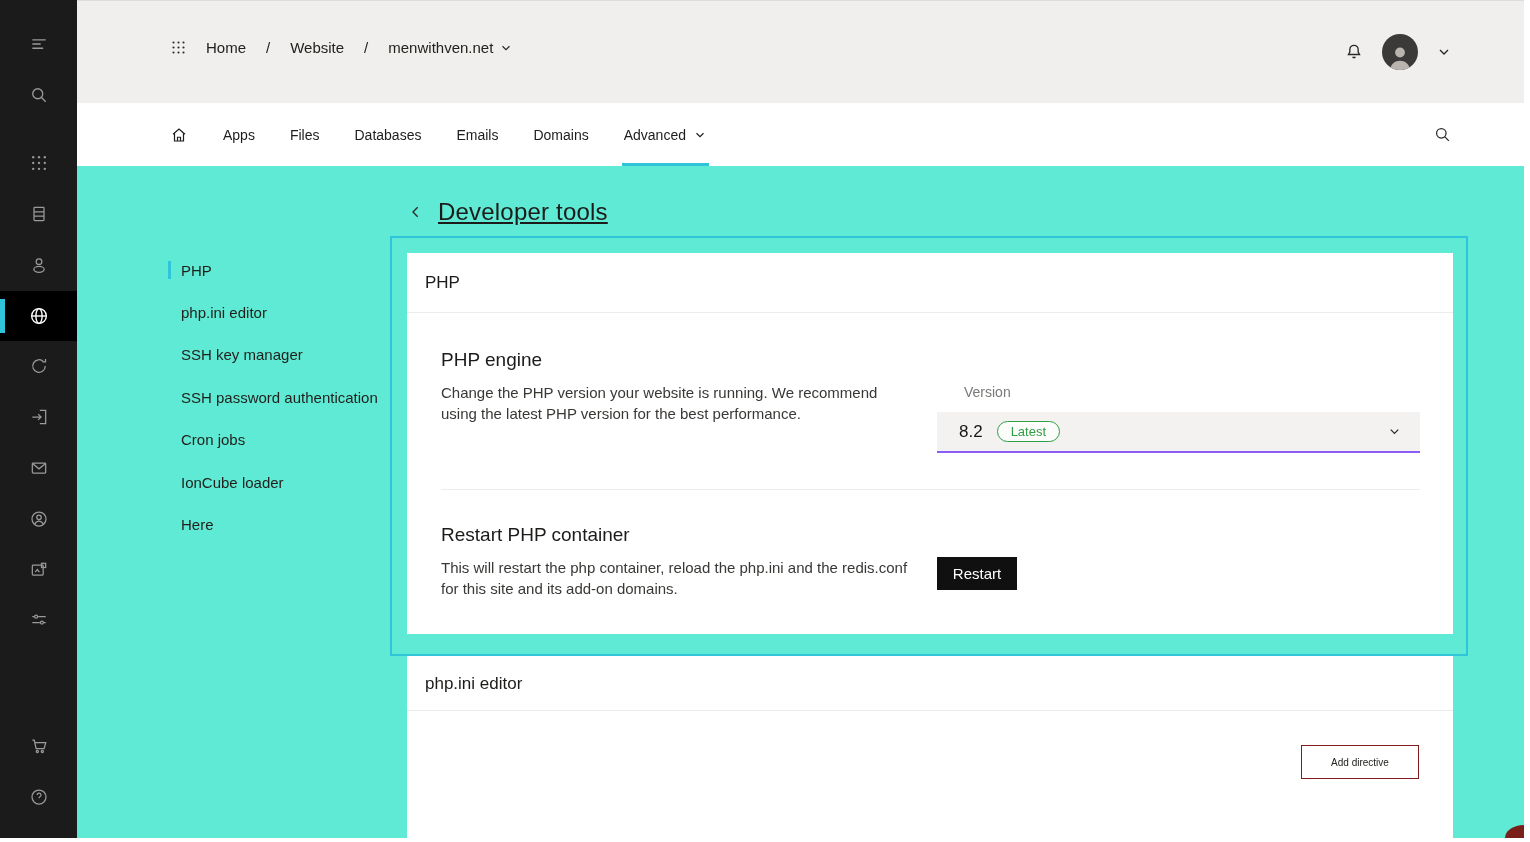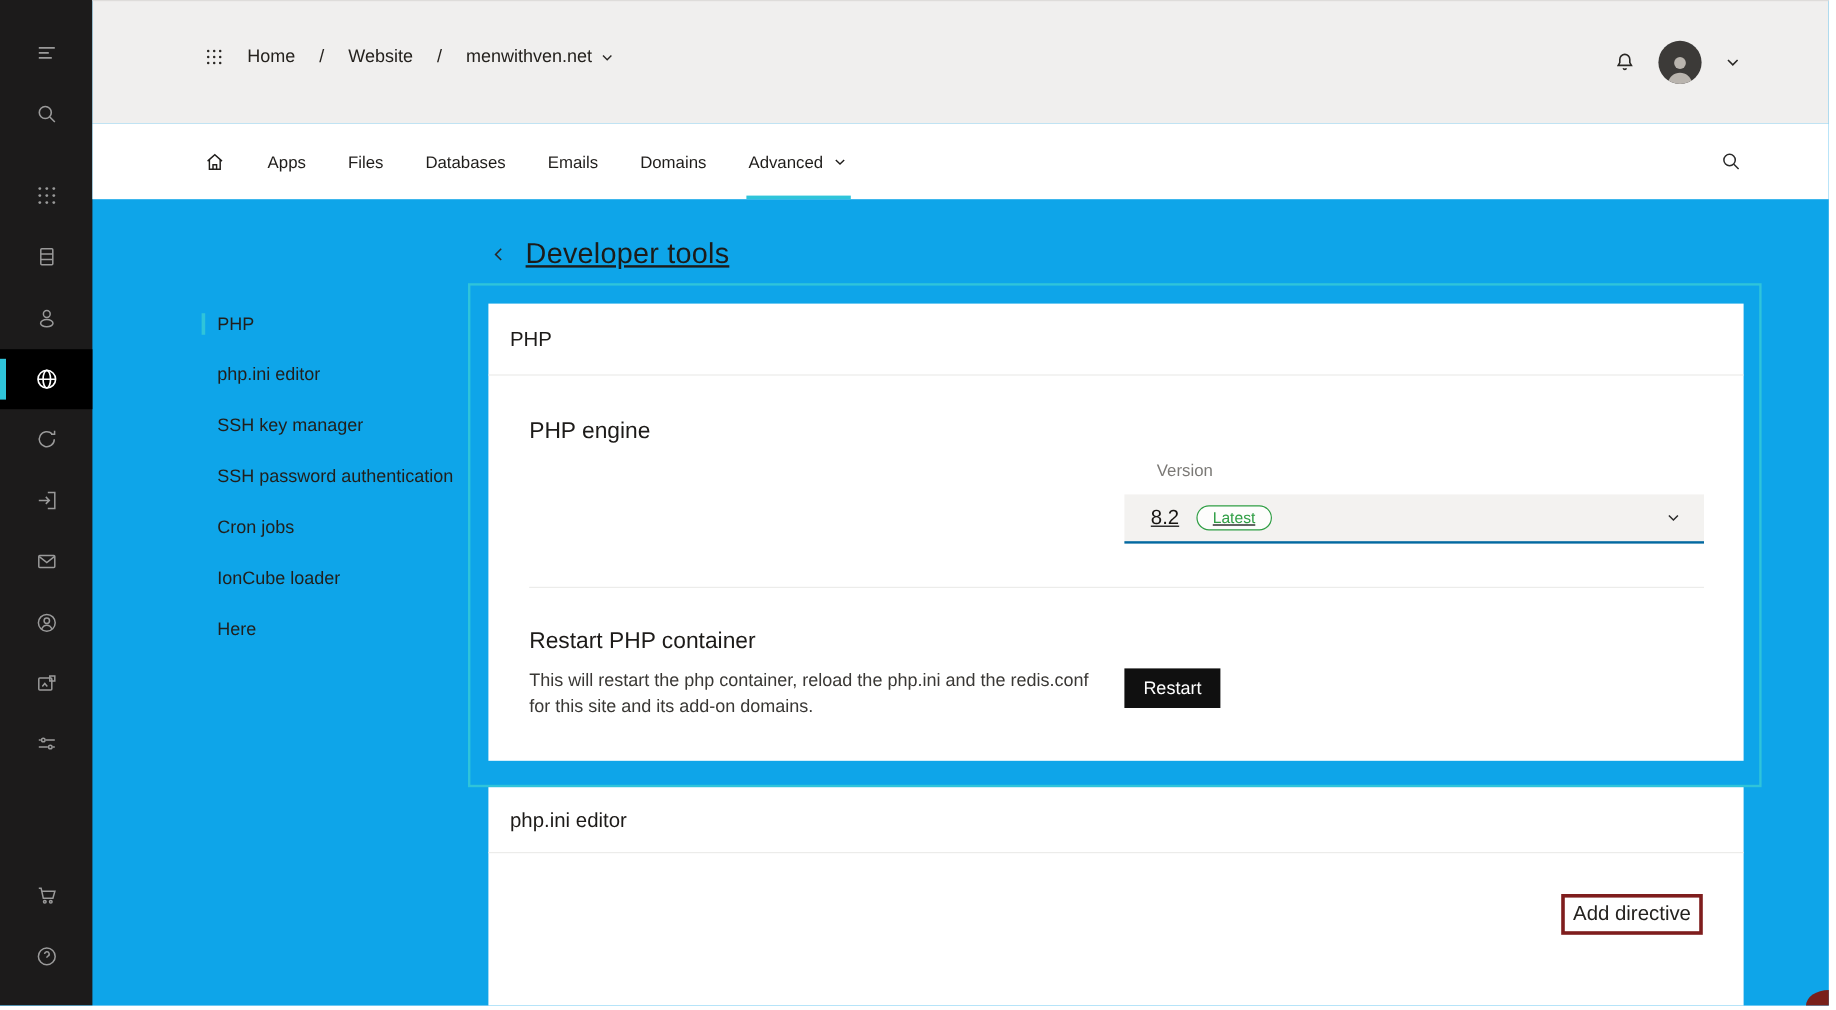--- a/index.html
+++ b/index.html
@@ -1,17 +1,17 @@
 <!DOCTYPE html>
 <html><head>
 <meta charset="utf-8">
 <style>
   * { margin:0; padding:0; box-sizing:border-box; }
   html,body { width:1530px; height:842px; background:#ffffff; font-family:"Liberation Sans", sans-serif; overflow:hidden; }
-  #app { position:absolute; left:0; top:0; width:1524px; height:838px; background:#0ea5e9; overflow:hidden; }
+  #app { position:absolute; left:0; top:0; width:1524px; height:838px; background:#5eead4; overflow:hidden; }
 
   
   .sidebar { position:absolute; left:0; top:0; width:77px; height:838px; background:#1c1b1b; }
   .sb-row { position:absolute; left:0; width:77px; height:50px; display:flex; align-items:center; justify-content:center; color:#9a9a9a; cursor:pointer; }
   .sb-row svg { display:block; }
   .sb-row.active { background:#000000; color:#ffffff; }
   .sb-active-bar { position:absolute; left:0; top:8px; width:5px; height:34px; background:#2fc4da; }
 
   
   .header { position:absolute; left:77px; top:0; width:1447px; height:103px; background:#f0efee; border-top:1px solid #dedcda; }
@@ -45,29 +45,29 @@
   .card { position:absolute; background:#ffffff; }
   .card1 { left:407px; top:253px; width:1046px; height:381px; }
   .card2 { left:407px; top:656px; width:1046px; height:190px; }
   .card-header { height:60px; line-height:60px; padding-left:18px; font-size:17px; color:#1d1b19; border-bottom:1px solid #ececea; }
   .card2 .card-header { height:55px; line-height:55px; }
 
   .section-h { position:absolute; font-size:19px; font-weight:400; color:#1d1b19; }
   .section-p { position:absolute; font-size:15px; line-height:21px; color:#3a3835; }
 
   .field-label { position:absolute; font-size:14px; color:#7b7976; }
-  .select { position:absolute; left:530px; top:159px; width:483px; height:41px; background:#f3f2f0; border-bottom:2px solid #0369a1; display:flex; align-items:center; padding:0 18px 0 22px; cursor:pointer;text-decoration:underline; }
+  .select { position:absolute; left:530px; top:159px; width:483px; height:41px; background:#f3f2f0; border-bottom:2px solid #8b5cf6; display:flex; align-items:center; padding:0 18px 0 22px; cursor:pointer; }
   .select-value { font-size:17px; color:#171512; }
   .badge { margin-left:14px; font-size:13px; color:#2f9e44; border:1px solid #2f9e44; border-radius:11px; padding:2px 13px; background:#fdfdfc; }
   .select-chevron { margin-left:auto; color:#2a2a2a; display:flex; align-items:center; }
 
   .divider { position:absolute; left:34px; width:979px; height:1px; background:#ececea; }
 
   .btn-black { position:absolute; left:530px; top:304px; width:80px; height:33px; background:#101010; color:#ffffff; font-size:15px; border:none; cursor:pointer; font-family:inherit; }
-  .btn-outline { position:absolute; left:894px; top:89px; width:118px; height:34px; background:#ffffff; color:#24221f; font-size:17px; border:3px solid #7f1d1d; cursor:pointer; font-family:inherit; }
+  .btn-outline { position:absolute; left:894px; top:89px; width:118px; height:34px; background:#ffffff; color:#24221f; font-size:10px; border:1px solid #7f1d1d; cursor:pointer; font-family:inherit; }
 
   .corner-artifact { position:absolute; left:1505px; top:825px; width:19px; height:13px; background:#7a201a; border-top-left-radius:100%; }
 </style>
 </head>
 <body>
 
 <div id="app">
 
   <div class="sidebar">
     <div class="sb-row" style="top:19px">
@@ -287,20 +287,21 @@
       </div>
     <div class="submenu-item">
         <span>Here</span>
       </div>
   </div>
 
   <div class="card card1">
     <div class="card-header">PHP</div>
 
     <div class="section-h" style="left:34px; top:96px;">PHP engine</div>
+    <p class="section-p" style="left:34px; top:129px; width:468px;">Change the PHP version your website is running. We recommend using the latest PHP version for the best performance.</p>
 
     <div class="field-label" style="left:557px; top:131px;">Version</div>
     <div class="select">
       <span class="select-value">8.2</span>
       <span class="badge">Latest</span>
       <span class="select-chevron">
         <svg width="15" height="15" viewBox="0 0 24 24" fill="none" stroke="currentColor" stroke-width="2">
             <path d="M6 9l6 6 6-6"></path>
           </svg>
       </span>

